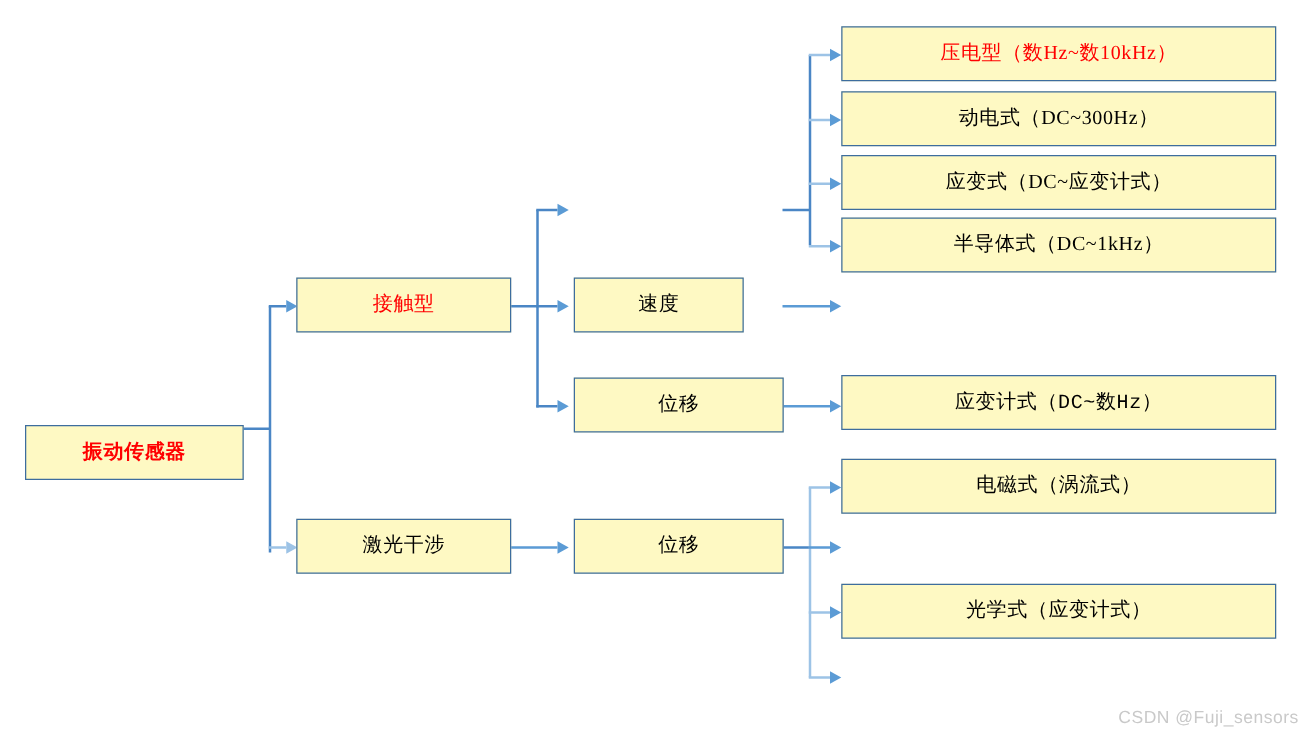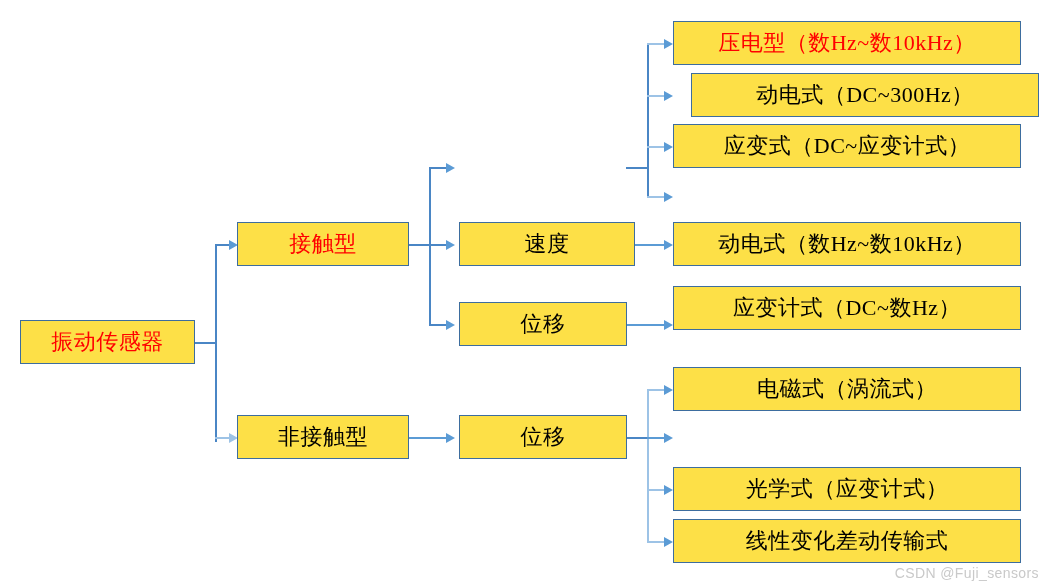--- a/index.html
+++ b/index.html
@@ -15,37 +15,38 @@
     width: 1047px;
     height: 585px;
     background: #ffffff;
     overflow: hidden;
   }
   
   .node {
     position: absolute;
     box-sizing: border-box;
     border: 1.6px solid #3d6d9e;
-    background: #fde047;
+    background: #fef9c3;
     display: flex;
     align-items: center;
     justify-content: center;
     font-family: "Liberation Serif", "DejaVu Serif", serif;
-    font-size: 22px;
+    font-size: 16px;
     line-height: 1;
     color: #000000;
     white-space: nowrap;
     letter-spacing: 0.5px;
     z-index: 3;
   }
   .node.red {
     color: #ff0000;
   }
   .node.root {
-    font-weight: 400;
+    font-weight: 700;
+    margin-top: 20px;
   }
   .node .lbl { display: block; }
 
   
   .conn {
     position: absolute;
     background: #5b9bd5;
     z-index: 1;
   }
   .conn.h { height: 2.2px; }
@@ -136,56 +137,53 @@
   <div class="arrow" style="left:664px; top:536.5px;"></div>
 
   <div class="node root red" style="left:20px; top:320px; width:175px; height:44px;">
     <span class="lbl">振动传感器</span>
   </div>
 
   <div class="node red" style="left:237px; top:222px; width:172px; height:44px;">
     <span class="lbl">接触型</span>
   </div>
   <div class="node" style="left:237px; top:415px; width:172px; height:44px;">
-    <span class="lbl">非接触型</span>
+    <span class="lbl">激光干涉</span>
   </div>
 
-  <div class="node" style="left:459px; top:222px; width:176px; height:44px;">
+  <div class="node" style="left:459px; top:222px; width:136px; height:44px;">
     <span class="lbl">速度</span>
   </div>
   <div class="node" style="left:459px; top:302px; width:168px; height:44px;">
     <span class="lbl">位移</span>
   </div>
   <div class="node" style="left:459px; top:415px; width:168px; height:44px;">
     <span class="lbl">位移</span>
   </div>
 
   <div class="node red" style="left:673px; top:21px; width:348px; height:44px;">
     <span class="lbl">压电型（数Hz~数10kHz）</span>
   </div>
-  <div class="node" style="left:691px; top:73px; width:348px; height:44px;">
+  <div class="node" style="left:673px; top:73px; width:348px; height:44px;">
     <span class="lbl">动电式（DC~300Hz）</span>
   </div>
   <div class="node" style="left:673px; top:124px; width:348px; height:44px;">
     <span class="lbl">应变式（DC~应变计式）</span>
   </div>
-
-  <div class="node" style="left:673px; top:222px; width:348px; height:44px;">
-    <span class="lbl">动电式（数Hz~数10kHz）</span>
+  <div class="node" style="left:673px; top:174px; width:348px; height:44px;">
+    <span class="lbl">半导体式（DC~1kHz）</span>
   </div>
 
-  <div class="node" style="left:673px; top:286px; width:348px; height:44px;">
+
+  <div class="node" style="left:673px; top:300px; width:348px; height:44px;font-family:Liberation Mono, monospace;">
     <span class="lbl">应变计式（DC~数Hz）</span>
   </div>
 
   <div class="node" style="left:673px; top:367px; width:348px; height:44px;">
     <span class="lbl">电磁式（涡流式）</span>
   </div>
   <div class="node" style="left:673px; top:467px; width:348px; height:44px;">
     <span class="lbl">光学式（应变计式）</span>
   </div>
-  <div class="node" style="left:673px; top:519px; width:348px; height:44px;">
-    <span class="lbl">线性变化差动传输式</span>
-  </div>
 
   <div id="watermark">CSDN @Fuji_sensors</div>
 
 </div>
 
 </body></html>

